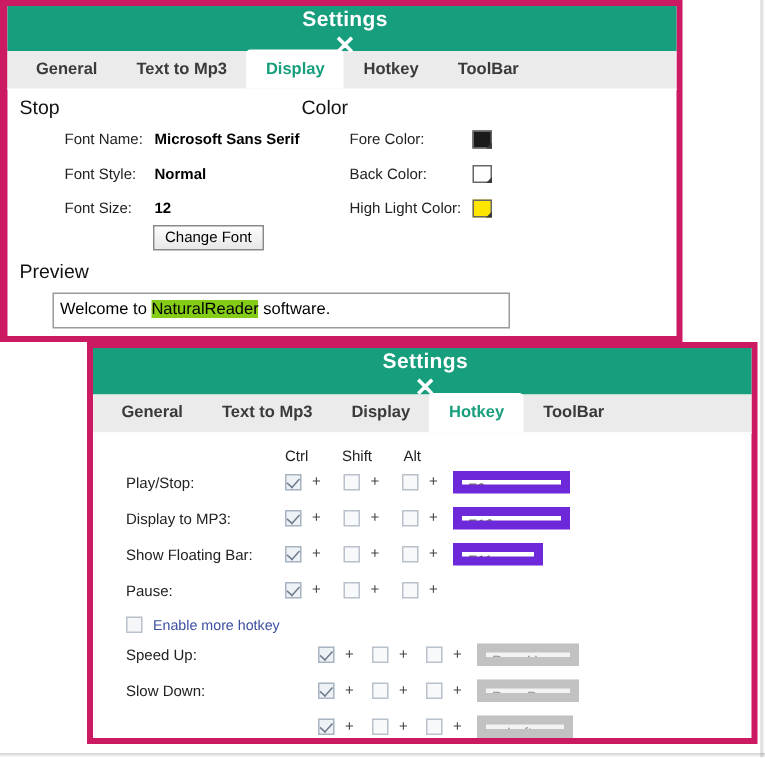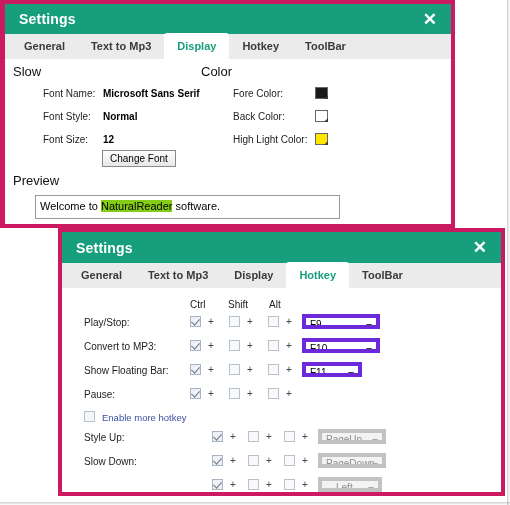--- a/index.html
+++ b/index.html
@@ -22,20 +22,21 @@
   .dlg-hotkey { left:58px; top:228px; width:447px; height:268px; }
 
   .titlebar{
     height:30px;
     background:#169e7d;
     display:flex;
     align-items:center;
     justify-content:space-between;
     padding:0 10px 0 14px;
     box-sizing:border-box;
+    flex-direction:column;
   }
   .dlg-hotkey .titlebar{height:31px;}
   .title-text{
     color:#ffffff;
     font-size:14px;
     font-weight:bold;
     letter-spacing:.2px;
   }
   .close-btn{
     color:#ffffff;
@@ -169,21 +170,21 @@
   .cb.empty{background:#f8f9fb;border-color:#b9c2cc;}
   .cb.enable{border-color:#b9c2cc;background:#f4f6f8;}
   .plus{
     position:absolute;
     font-size:10px;
     color:#444;
   }
   .sel{
     position:absolute;
     height:15px;
-    border:4px solid #6d28d9;
+    border:6px solid #6d28d9;
     background:#ffffff;
     box-sizing:border-box;
     font-size:10px;
     color:#000;
     padding:1px 14px 0 4px;
     cursor:pointer;
     overflow:hidden;
     white-space:nowrap;
   }
   .sel:after{
@@ -244,21 +245,21 @@
   <div class="tabstrip">
     <div class="tab">General</div>
     <div class="tab">Text to Mp3</div>
     <div class="tab active">Display</div>
     <div class="tab">Hotkey</div>
     <div class="tab">ToolBar</div>
   </div>
 
   <div class="body-display">
 
-    <div class="sec-head" style="left:8px;top:4px;">Slow</div>
+    <div class="sec-head" style="left:8px;top:4px;">Stop</div>
 
     <div class="fld-label" style="left:38px;top:28px;">Font Name:</div>
     <div class="fld-value" style="left:98px;top:28px;">Microsoft Sans Serif</div>
 
     <div class="fld-label" style="left:38px;top:51px;">Font Style:</div>
     <div class="fld-value" style="left:98px;top:51px;">Normal</div>
 
     <div class="fld-label" style="left:38px;top:74px;">Font Size:</div>
     <div class="fld-value" style="left:98px;top:74px;">12</div>
 
@@ -306,21 +307,21 @@
 
     <div class="hk-label" style="left:22px;top:28px;">Play/Stop:</div>
     <div class="cb checked" style="left:128px;top:27px;"></div>
     <div class="plus" style="left:146px;top:27px;">+</div>
     <div class="cb empty" style="left:167px;top:27px;"></div>
     <div class="plus" style="left:185px;top:27px;">+</div>
     <div class="cb empty" style="left:206px;top:27px;"></div>
     <div class="plus" style="left:224px;top:27px;">+</div>
     <div class="sel" style="left:240px;top:25px;width:78px;">F9</div>
 
-    <div class="hk-label" style="left:22px;top:52px;">Convert to MP3:</div>
+    <div class="hk-label" style="left:22px;top:52px;">Display to MP3:</div>
     <div class="cb checked" style="left:128px;top:51px;"></div>
     <div class="plus" style="left:146px;top:51px;">+</div>
     <div class="cb empty" style="left:167px;top:51px;"></div>
     <div class="plus" style="left:185px;top:51px;">+</div>
     <div class="cb empty" style="left:206px;top:51px;"></div>
     <div class="plus" style="left:224px;top:51px;">+</div>
     <div class="sel" style="left:240px;top:49px;width:78px;">F10</div>
 
     <div class="hk-label" style="left:22px;top:76px;">Show Floating Bar:</div>
     <div class="cb checked" style="left:128px;top:75px;"></div>
@@ -335,21 +336,21 @@
     <div class="cb checked" style="left:128px;top:99px;"></div>
     <div class="plus" style="left:146px;top:99px;">+</div>
     <div class="cb empty" style="left:167px;top:99px;"></div>
     <div class="plus" style="left:185px;top:99px;">+</div>
     <div class="cb empty" style="left:206px;top:99px;"></div>
     <div class="plus" style="left:224px;top:99px;">+</div>
 
     <div class="cb enable" style="left:22px;top:122px;"></div>
     <div class="enable-label" style="left:40px;top:123px;">Enable more hotkey</div>
 
-    <div class="hk-label" style="left:22px;top:143px;">Style Up:</div>
+    <div class="hk-label" style="left:22px;top:143px;">Speed Up:</div>
     <div class="cb checked" style="left:150px;top:142px;"></div>
     <div class="plus" style="left:168px;top:142px;">+</div>
     <div class="cb empty" style="left:186px;top:142px;"></div>
     <div class="plus" style="left:204px;top:142px;">+</div>
     <div class="cb empty" style="left:222px;top:142px;"></div>
     <div class="plus" style="left:240px;top:142px;">+</div>
     <div class="sel disabled" style="left:256px;top:140px;width:68px;">PageUp</div>
 
     <div class="hk-label" style="left:22px;top:167px;">Slow Down:</div>
     <div class="cb checked" style="left:150px;top:166px;"></div>

